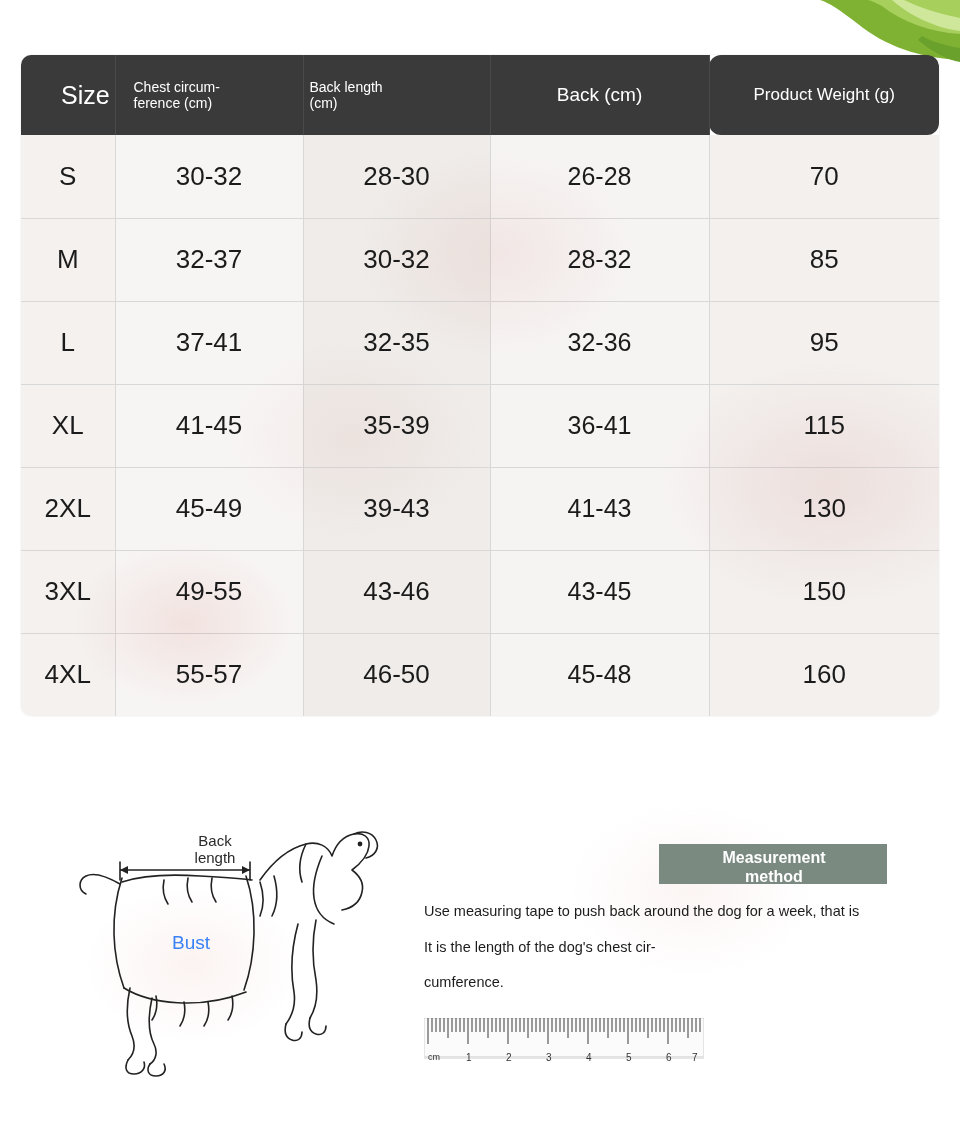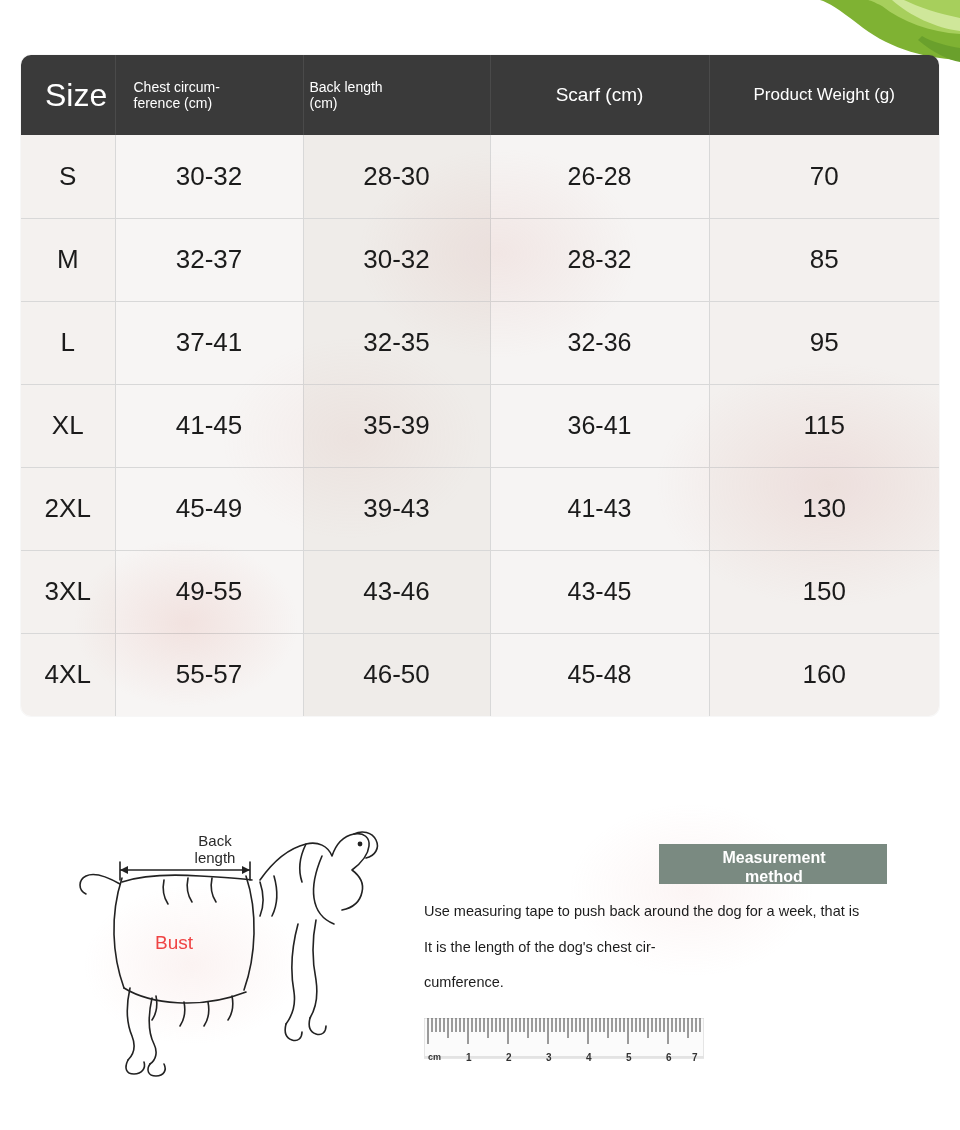--- a/index.html
+++ b/index.html
@@ -48,27 +48,27 @@
   thead th {
     background: #3a3a3a;
     color: #ffffff;
     font-weight: normal;
     height: 80px;
     vertical-align: middle;
     padding: 4px 6px;
     border-right: 1px solid #4a4a4a;
   }
   thead th:last-child { border-right: none; }
-  th.h-size { font-size: 32px; text-align: left; padding-left: 24px; }
+  th.h-size { font-size: 25px; text-align: left; padding-left: 40px; }
   th.h-chest { font-size: 14px; line-height: 1.15; text-align: left; padding-left: 18px; margin-top: 48px; }
   th.h-back { font-size: 14px; line-height: 1.15; text-align: left; vertical-align: middle; }
   th.h-back .l1 { display:block; }
   th.h-back .l2 { display:block; }
   th.h-scarf { font-size: 19px; text-align: center; }
-  th.h-weight { font-size: 17px; text-align: center; }
+  th.h-weight { font-size: 17px; text-align: center; border-radius: 12px; }
 
   tbody td {
     height: 83px;
     text-align: center;
     vertical-align: middle;
     border-right: 1px solid #d8d8d8;
     border-bottom: 1px solid #d8d8d8;
     color: #1b1b1b;
   }
   tbody tr:last-child td { border-bottom: none; }
@@ -110,23 +110,23 @@
     position: absolute;
     left: 95px; top: 12px;
     width: 120px;
     text-align: center;
     font-size: 15px;
     color: #2a2a2a;
     line-height: 1.15;
   }
   .dog-label-bust {
     position: absolute;
-    left: 95px; top: 112px;
+    left: 112px; top: 112px;
     font-size: 19px;
-    color: #ef4444;
+    color: #3b82f6;
   }
 
   .right-box {
     position: absolute;
     left: 424px; top: 30px;
     width: 500px;
   }
   .measure-head {
     position: relative;
     height: 44px;
@@ -163,21 +163,21 @@
     margin: 0 0 16px 0;
     font-size: 14.5px;
     color: #1c1c1c;
     line-height: 1.35;
   }
   .measure-lines p.last { margin-bottom: 0; }
 
   .ruler {
     position: absolute;
     left: 424px; top: 218px;
-    width: 280px; height: 46px; font-weight: bold;
+    width: 280px; height: 46px;
   }
   .ruler-cm {
     position: absolute;
     left: 4px; bottom: 2px;
     font-size: 9px;
     color: #333;
   }
   .ruler-num {
     position: absolute;
     bottom: 1px;
@@ -224,21 +224,21 @@
         <tr>
           <th class="h-size">Size</th>
           <th class="h-chest">
             <span>Chest circum-</span><br>
             <span>ference (cm)</span>
           </th>
           <th class="h-back">
             <span class="l1">Back length</span>
             <span class="l2">(cm)</span>
           </th>
-          <th class="h-scarf">Scarf (cm)</th>
+          <th class="h-scarf">Back (cm)</th>
           <th class="h-weight">Product Weight (g)</th>
         </tr>
       </thead>
       <tbody>
         <tr>
           <td class="cell-size">S</td>
           <td class="cell-chest">30-32</td>
           <td class="cell-back">28-30</td>
           <td class="cell-scarf">26-28</td>
           <td class="cell-weight">70</td>

